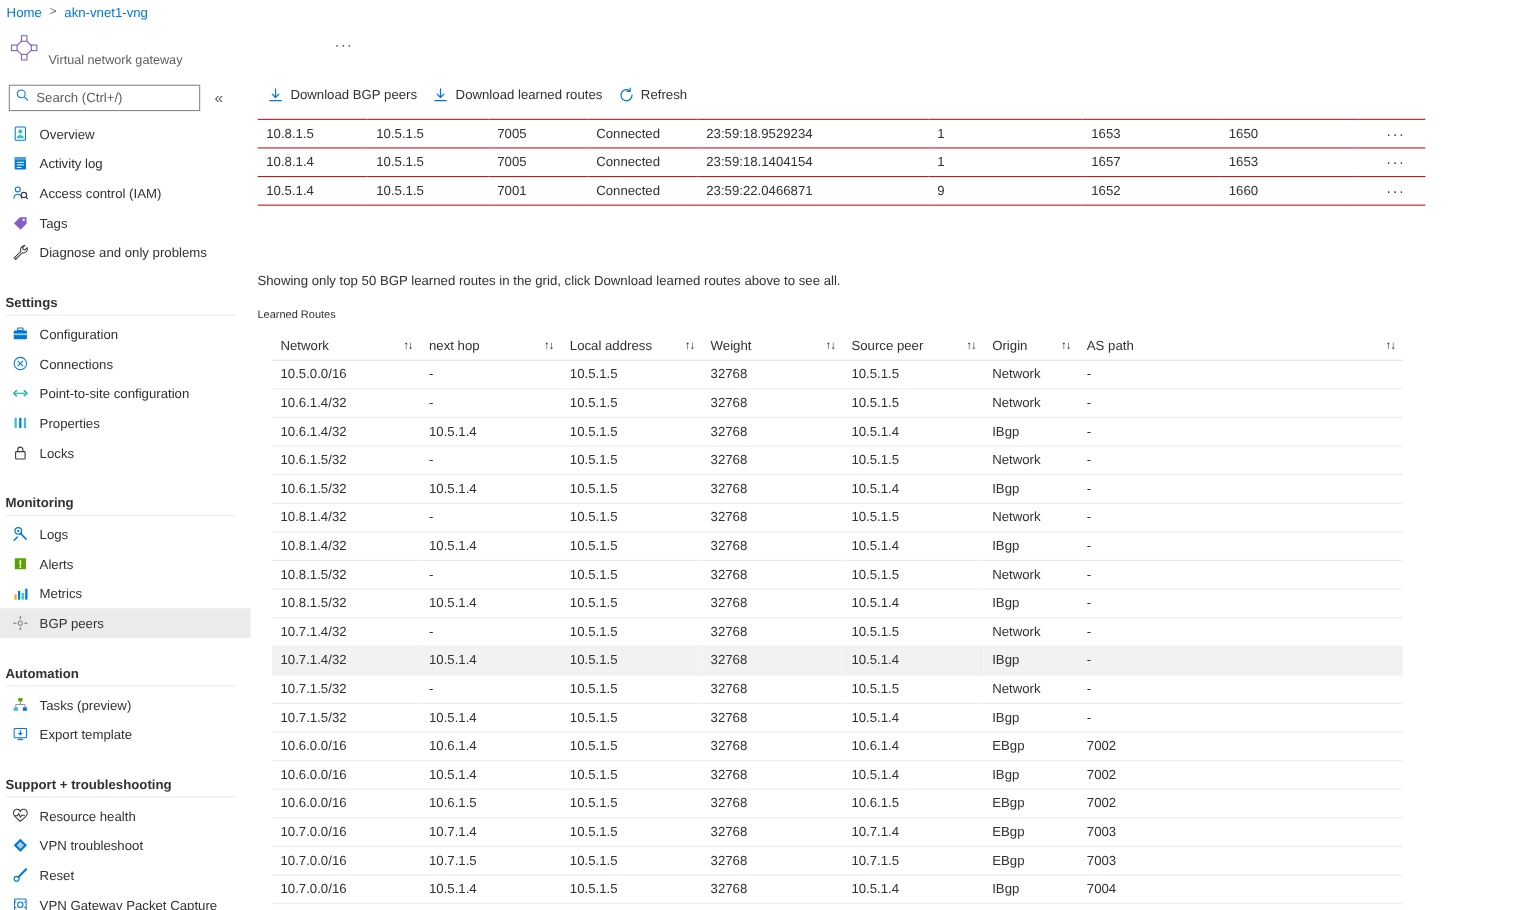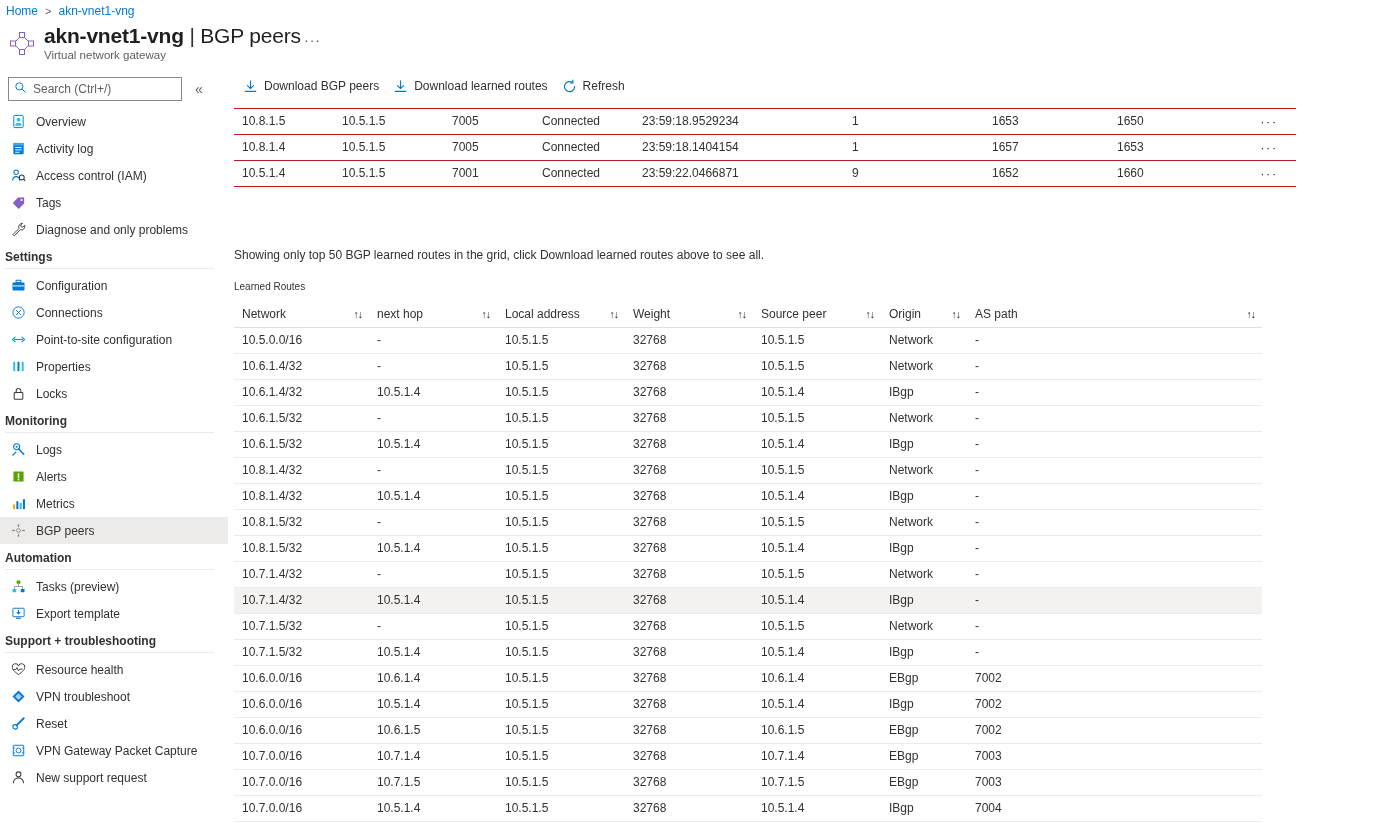--- a/index.html
+++ b/index.html
@@ -131,21 +131,21 @@
   .nav-item.selected { background: #edebe9; }
   .nav-ico {
     width: 18px; height: 18px;
     margin-right: 9px;
     display: flex;
     align-items: center;
     justify-content: center;
     flex: 0 0 18px;
   }
   .nav-group {
-    margin-top: 7px;
+    margin-top: 25px;
     padding-left: 5px;
     padding-right: 14px;
   }
   .nav-group-title {
     font-size: 12px;
     font-weight: bold;
     color: #323130;
     padding-bottom: 4px;
   }
   .nav-group-rule {
@@ -226,21 +226,21 @@
     white-space: nowrap;
   }
   .lr-title {
     position: absolute;
     left: 6px; top: 209px;
     font-size: 10px;
     color: #323130;
   }
   .lr-wrap {
     position: absolute;
-    left: 6px; top: 230px;
+    left: 19px; top: 230px;
     width: 1028px;
   }
   table.lr {
     border-collapse: collapse;
     width: 100%;
     table-layout: fixed;
     font-size: 12px;
   }
   table.lr th {
     height: 25px;
@@ -294,25 +294,20 @@
     <svg width="28" height="28" viewBox="0 0 28 28">
       <g stroke="#8661c5" stroke-width="1" fill="none">
         <path d="M14 5 L22.5 13.5 L14 22 L5.5 13.5 Z"></path>
       </g>
       <rect x="11.5" y="2.5" width="5" height="5" fill="#ffffff" stroke="#8661c5" stroke-width="1"></rect>
       <rect x="11.5" y="19.5" width="5" height="5" fill="#ffffff" stroke="#8661c5" stroke-width="1"></rect>
       <rect x="2.5" y="11" width="5" height="5" fill="#ffffff" stroke="#8661c5" stroke-width="1"></rect>
       <rect x="20.5" y="11" width="5" height="5" fill="#ffffff" stroke="#8661c5" stroke-width="1"></rect>
     </svg>
   </span>
-  <div class="hdr-title">
-    <span>akn-vnet1-vng</span>
-    <span class="sep">|</span>
-    <span class="pagename">BGP peers</span>
-  </div>
   <div class="hdr-ellipsis">···</div>
   <div class="hdr-sub">Virtual network gateway</div>
 </div>
 
 <div class="sidebar">
   <div class="search-row">
     <div class="search-box">
       <span>
         <svg width="13" height="13" viewBox="0 0 16 16">
           <circle cx="6.6" cy="6.6" r="4.4" fill="none" stroke="#0078d4" stroke-width="1.2"></circle>

